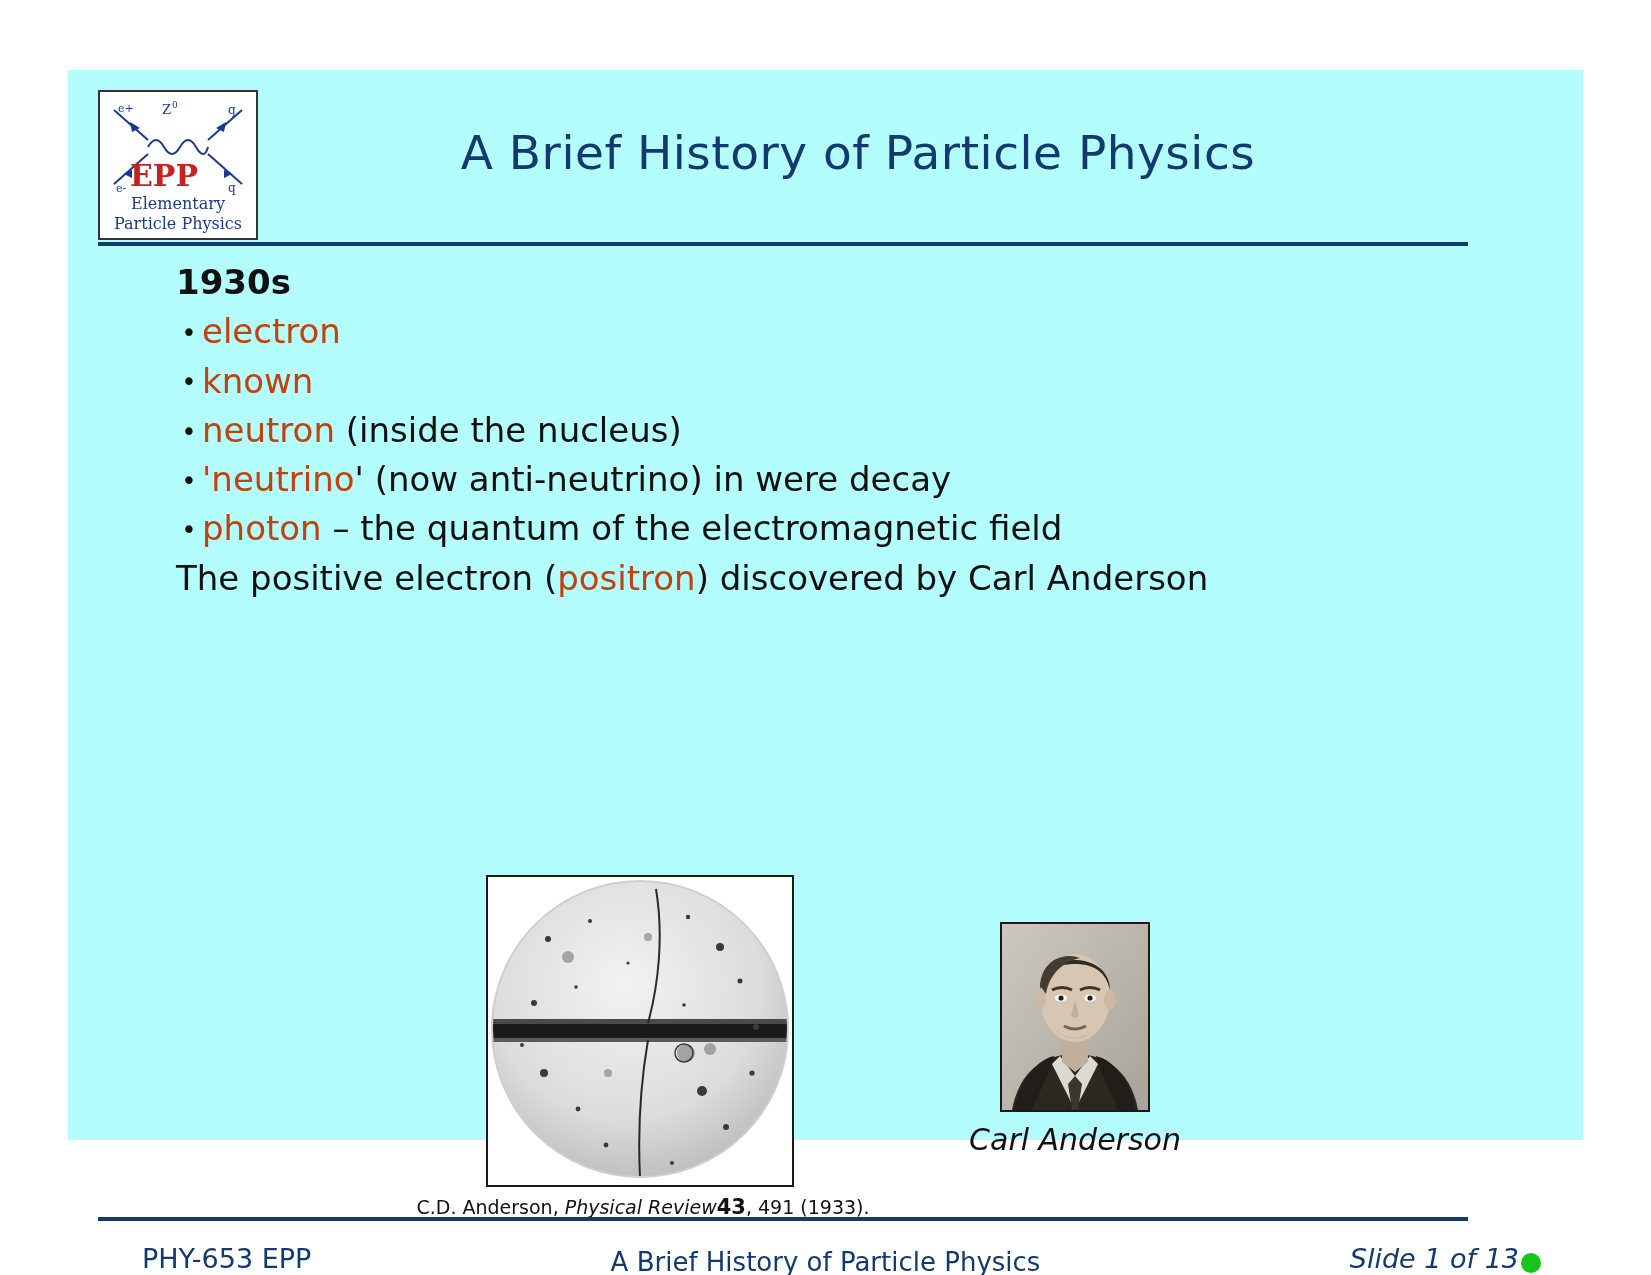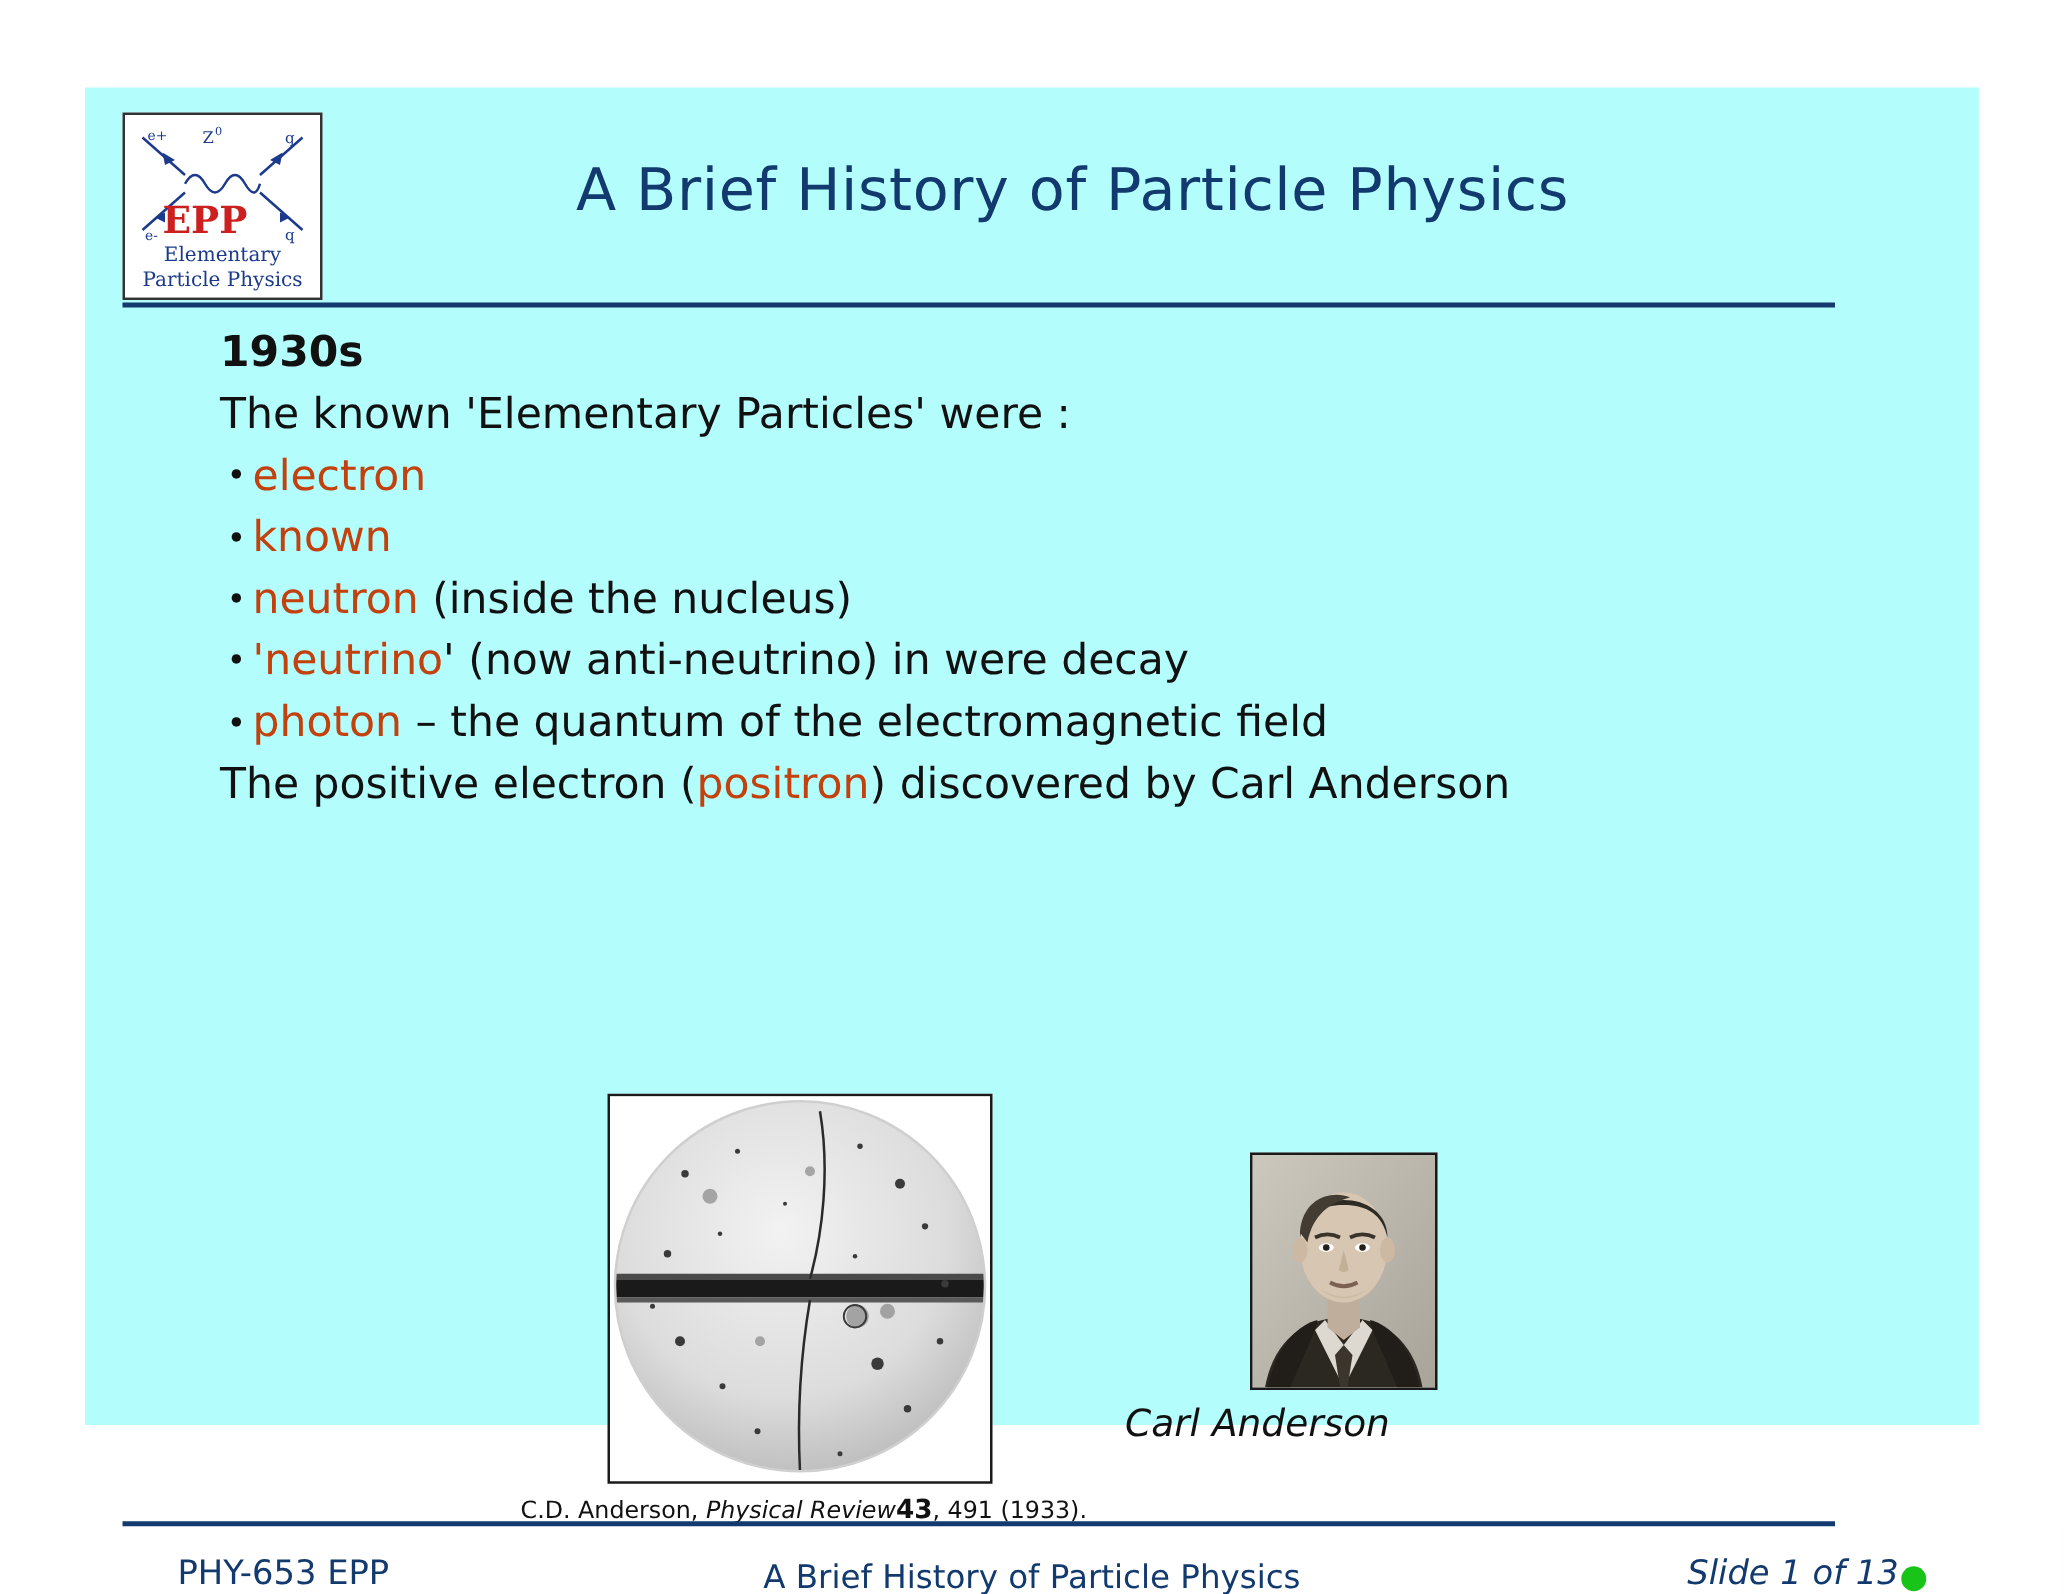--- a/index.html
+++ b/index.html
@@ -128,24 +128,24 @@
     width: 150px;
     height: 190px;
     border: 2px solid #1a1a1a;
     box-sizing: border-box;
     overflow: hidden;
     background: #d8d4cb;
   }
   .portrait svg { display:block; }
   .portrait-caption {
     position: absolute;
-    left: 832px;
+    left: 872px;
     top: 872px;
     width: 270px;
-    text-align: left;
+    text-align: center;
     font-family: "DejaVu Sans", sans-serif;
     font-size: 30px;
     font-style: italic;
     color: #111111;
   }
 
   
   .rule-bottom {
     position: absolute;
     left: 30px;
@@ -234,21 +234,20 @@
     </div>
 
     <div class="slide-title">A Brief History of Particle Physics</div>
     <div class="rule-top"></div>
   </div>
 
   <div class="content">
 
     <div class="body-text">
       <div class="year">1930s</div>
-      <div>The known 'Elementary Particles' were :</div>
 
       <div class="bullet-line">
         <span class="bullet-dot">•</span><span class="hl">electron</span><span></span>
       </div>
 
       <div class="bullet-line">
         <span class="bullet-dot">•</span><span class="hl">known</span><span></span>
       </div>
 
       <div class="bullet-line">

